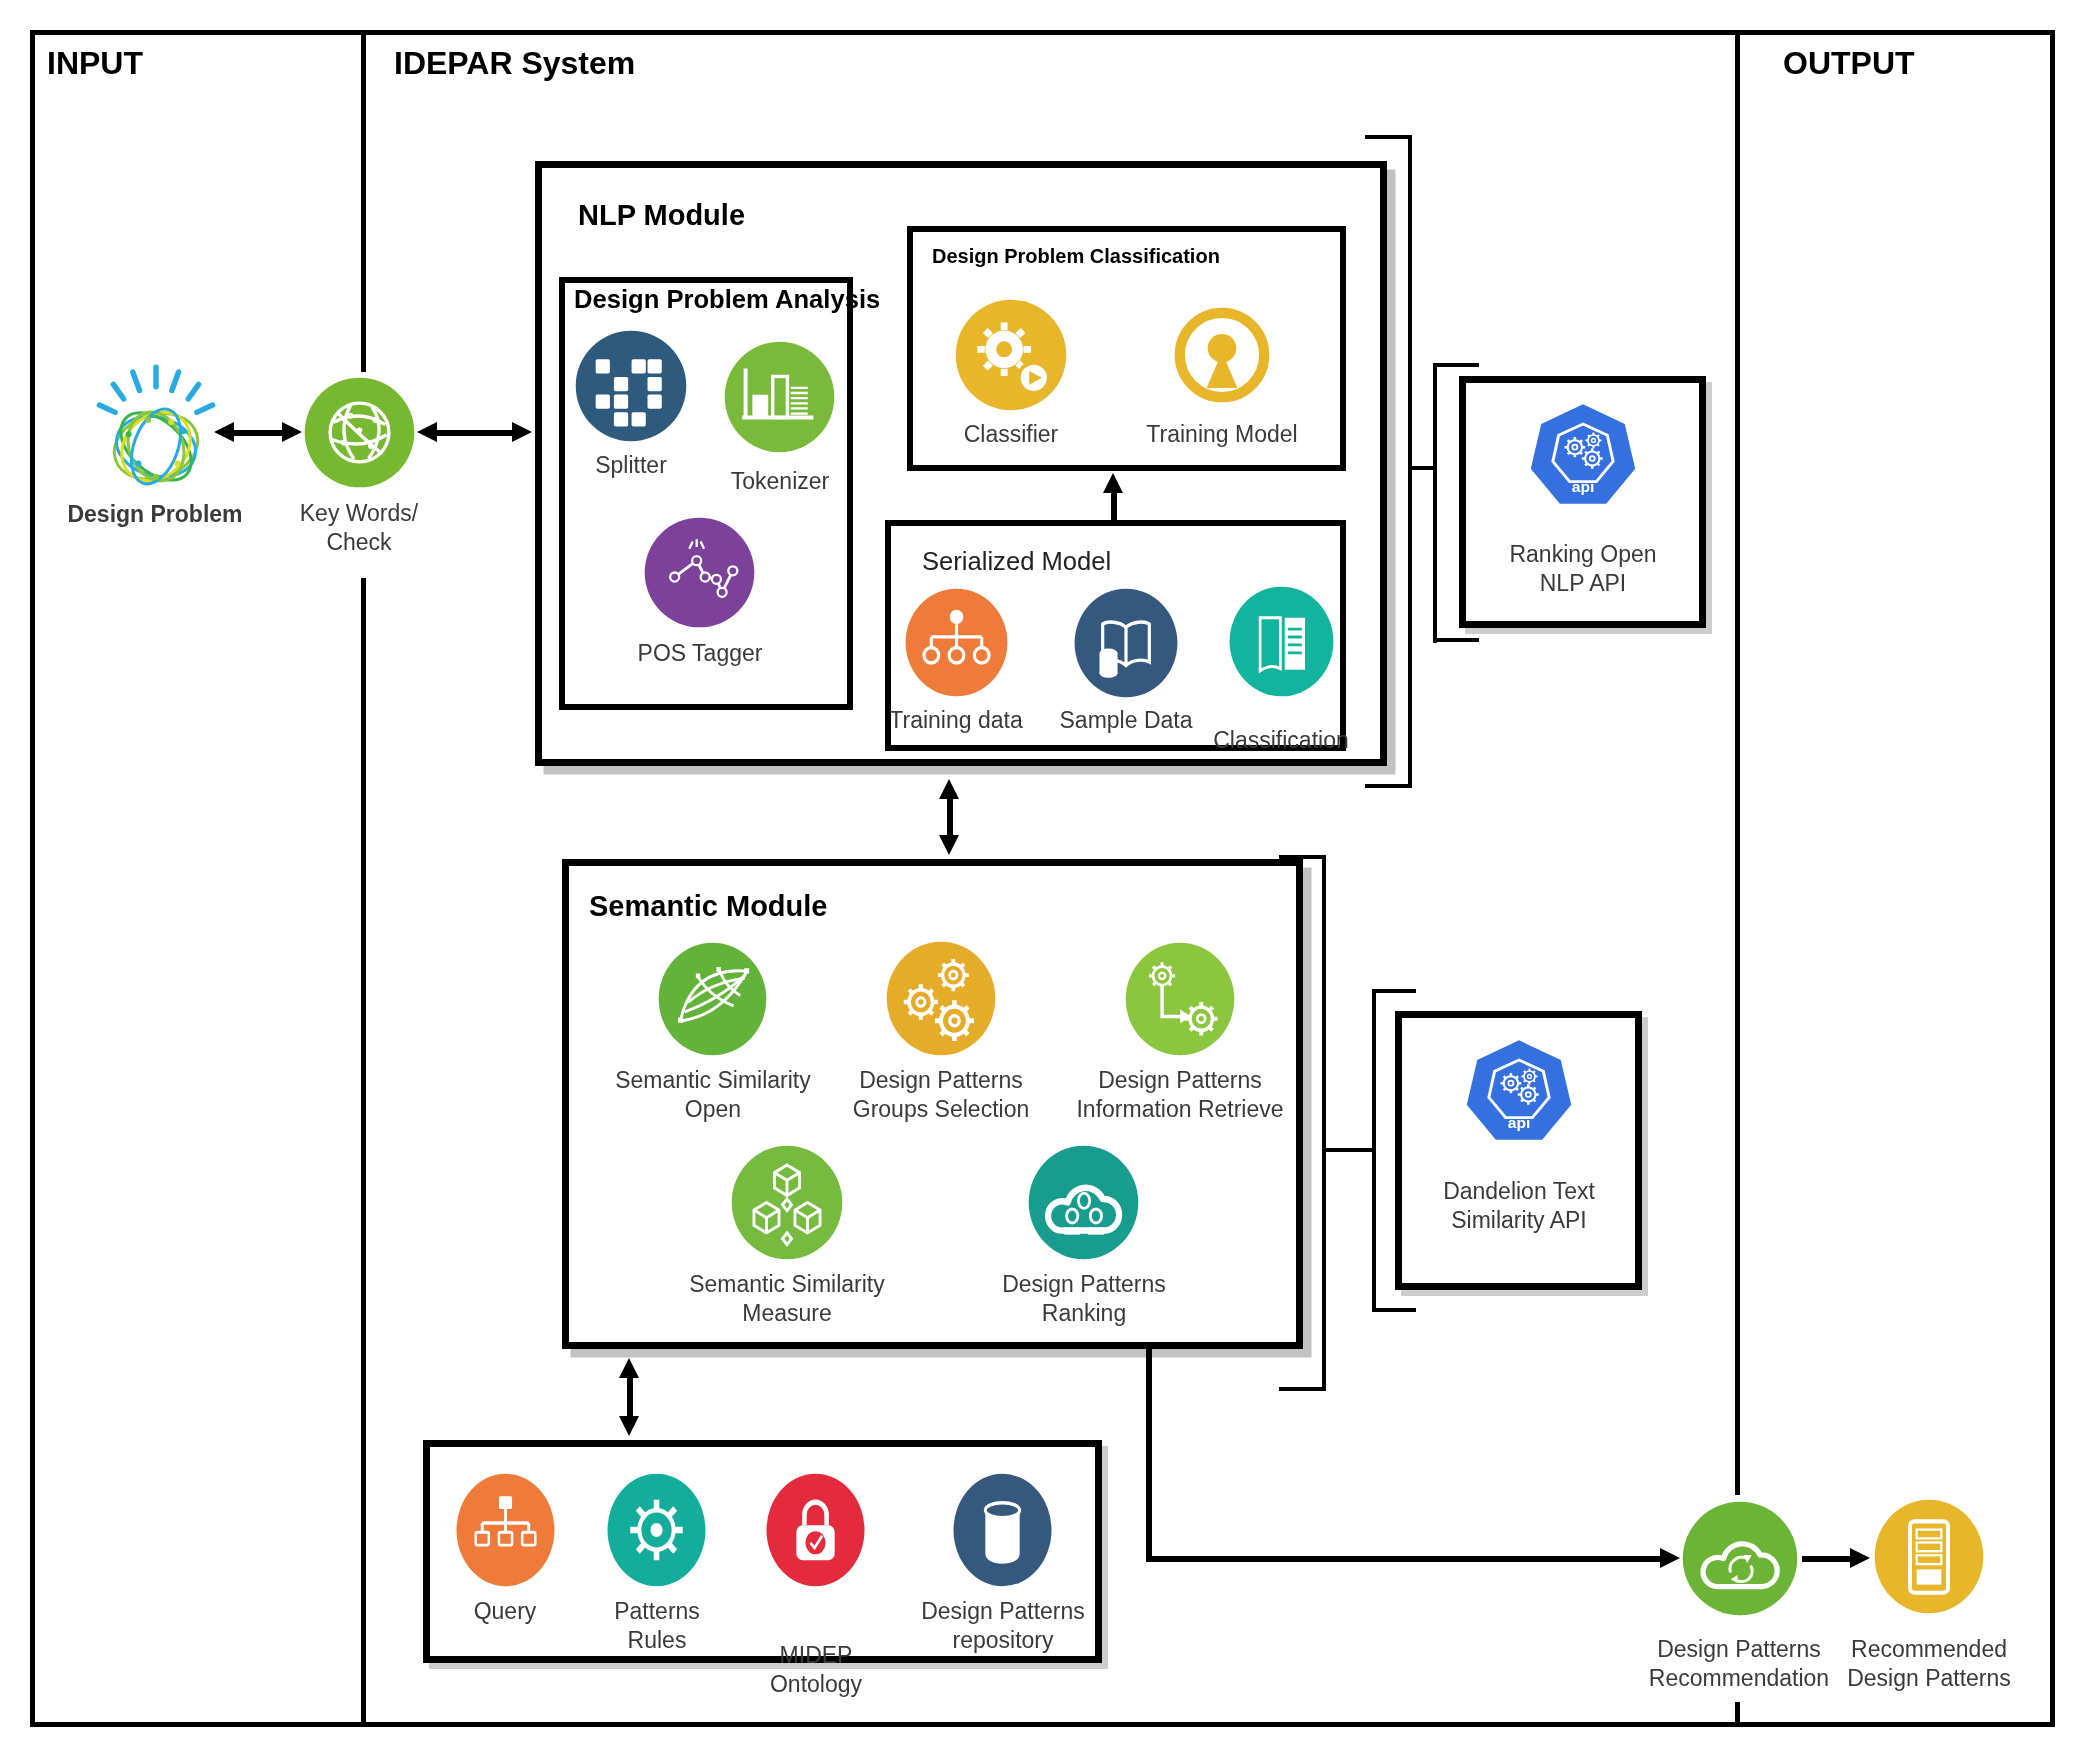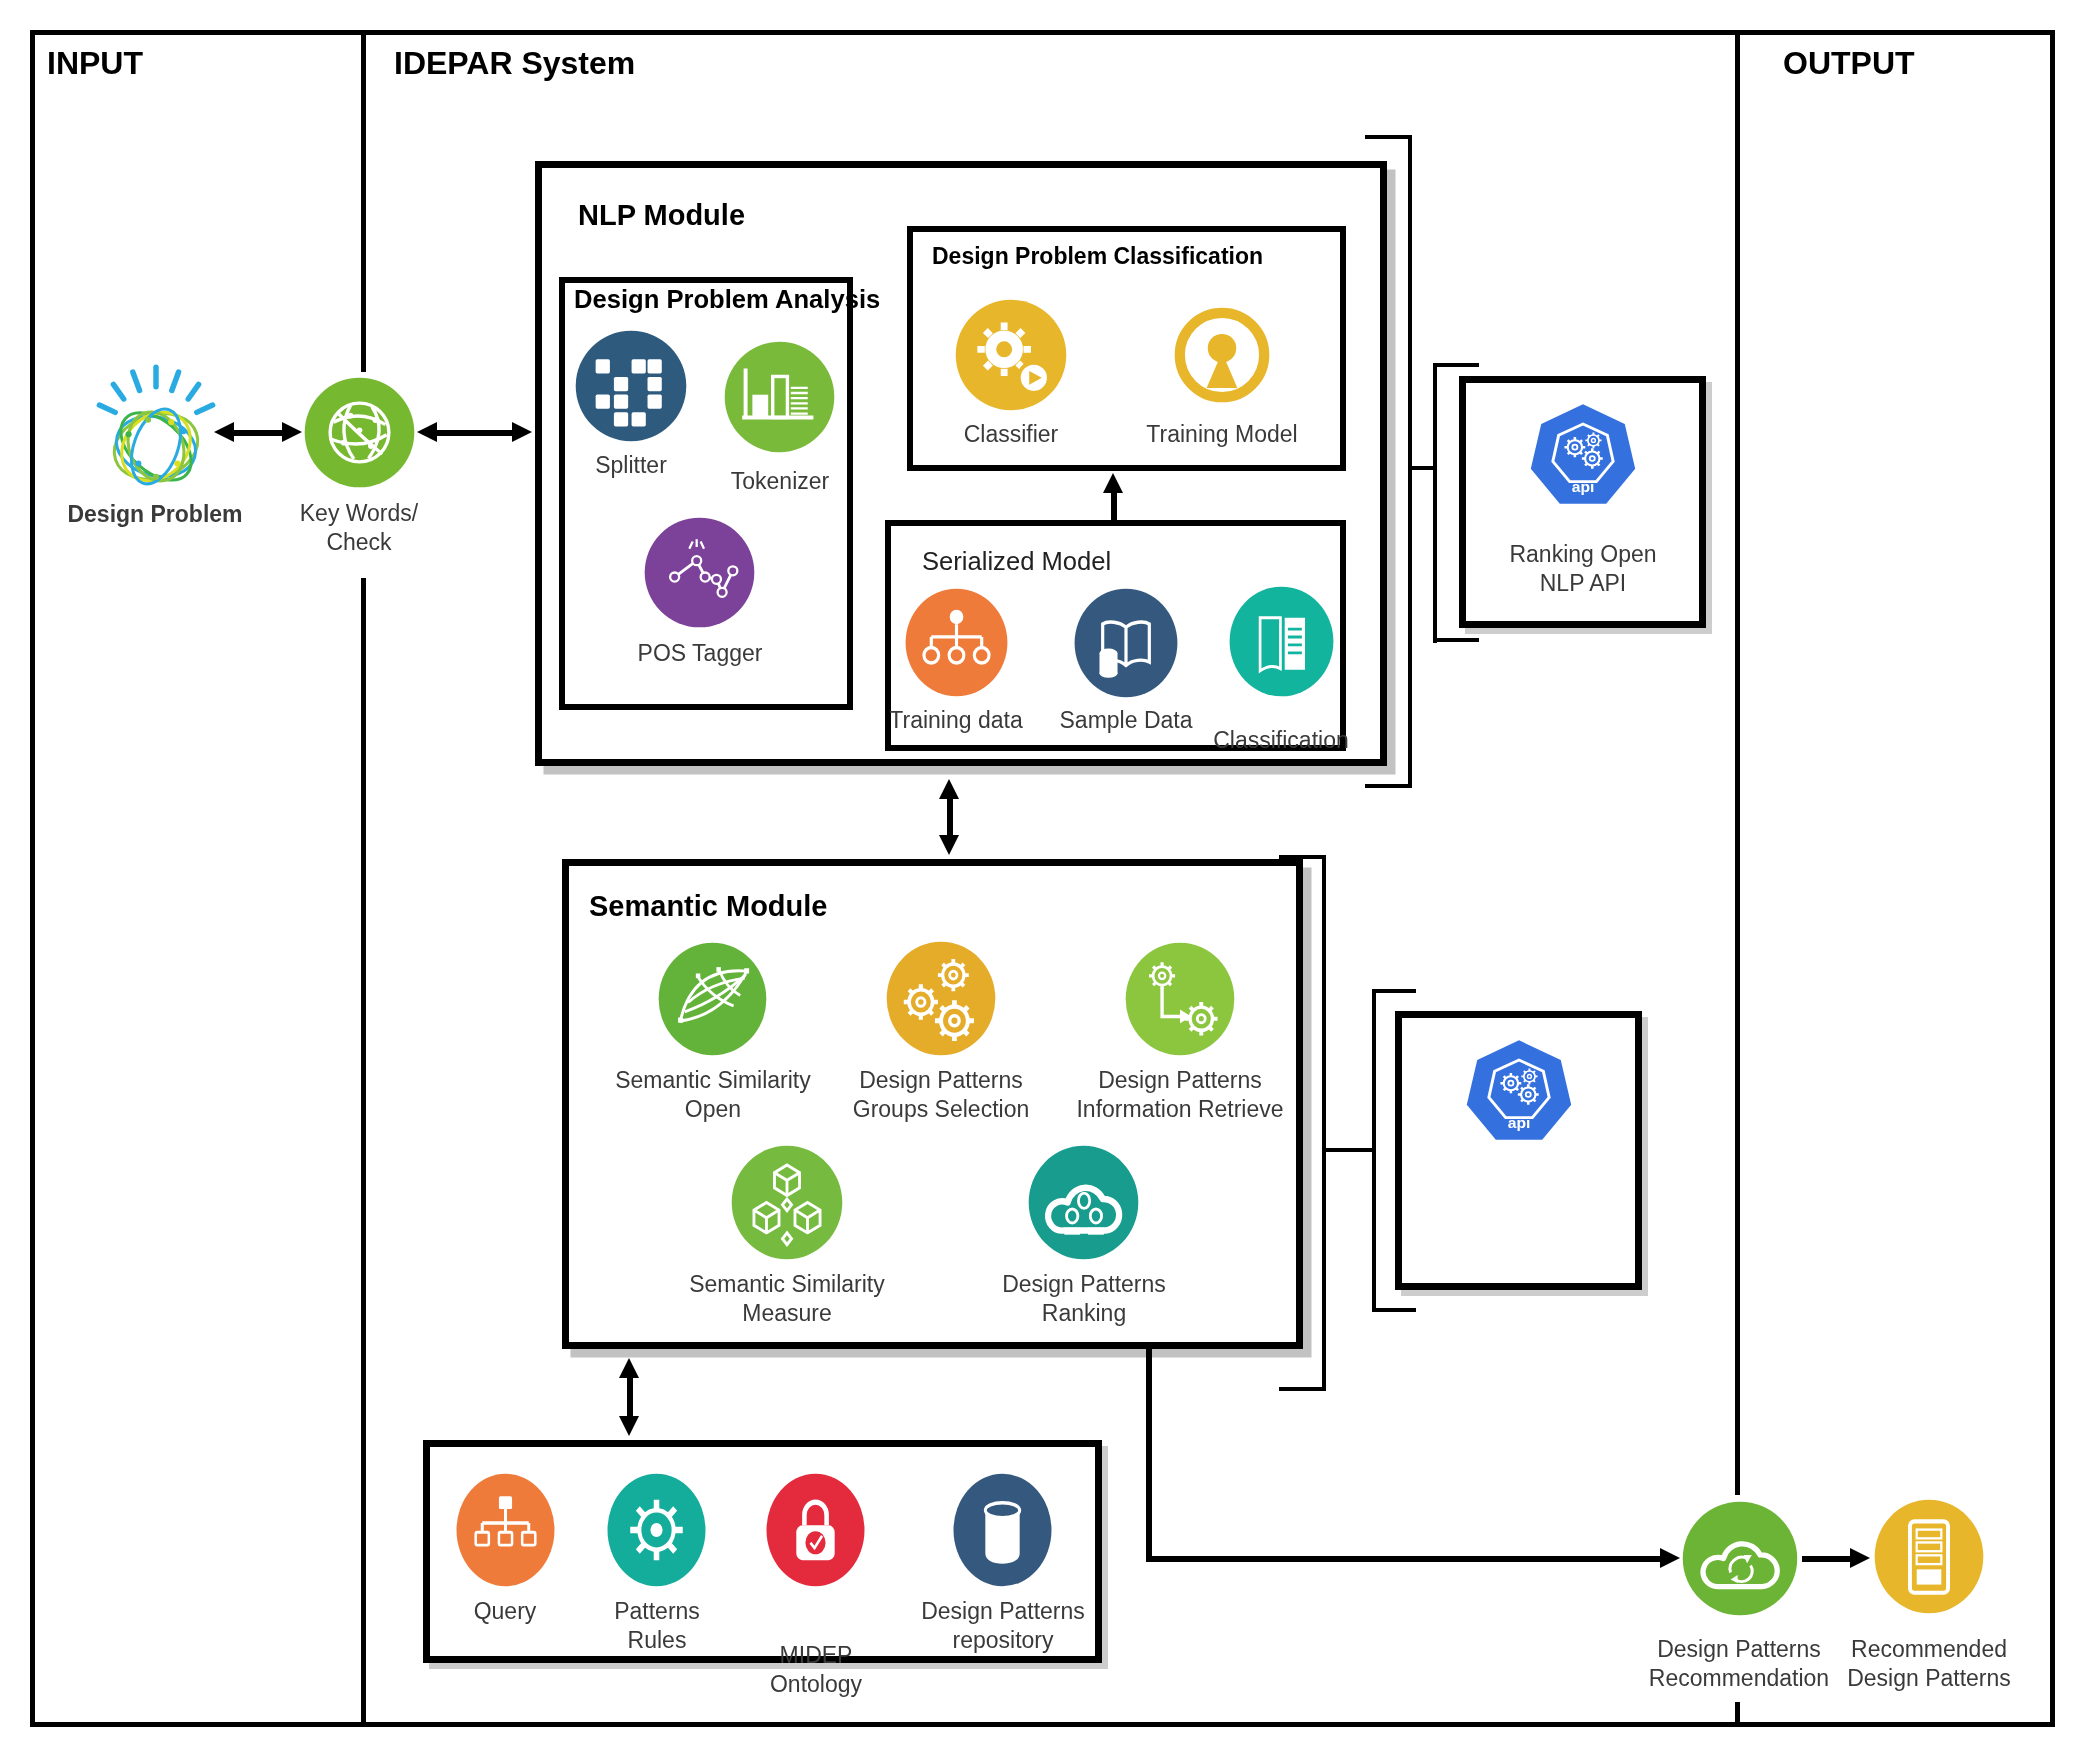--- a/index.html
+++ b/index.html
@@ -7,21 +7,21 @@
           font-family:"Liberation Sans","DejaVu Sans",sans-serif;overflow:hidden;}
   .line{position:absolute;background:#000;}
   .frame{position:absolute;border:5.5px solid #000;background:transparent;}
   .box{position:absolute;background:#fff;border:6px solid #000;box-sizing:border-box;}
   .box.thick{border-width:7.3px;}
   .shadow{box-shadow:8.5px 8.5px 0 #c2c2c2;}
   .shadow-sm{box-shadow:6px 6px 0 #cdcdcd;}
   .title{position:absolute;font-weight:bold;color:#000;white-space:nowrap;}
   .t54{font-size:32px;line-height:33px;}
   .t48{font-size:29px;line-height:30px;}
-  .t44{font-size:23px;line-height:28px;}
+  .t44{font-size:20px;line-height:28px;}
   .t42{font-size:25.6px;line-height:27px;}
   .reg{font-weight:400;color:#222;}
   .lbl{position:absolute;font-size:23px;line-height:29px;color:#3a3a3a;text-align:center;}
   .lbl span{display:block;}
   .icon{position:absolute;}
   .icon svg{width:100%;height:100%;display:block;}
   
   .ah{position:absolute;width:0;height:0;}
   .ah-r{border-top:10.3px solid transparent;border-bottom:10.3px solid transparent;border-left:20.7px solid #000;}
   .ah-l{border-top:10.3px solid transparent;border-bottom:10.3px solid transparent;border-right:20.7px solid #000;}
@@ -439,20 +439,24 @@
           </g>
         <g transform="translate(116,100) scale(0.62)">
             <circle r="20" stroke-width="6"></circle>
             <circle r="7" stroke-width="5"></circle>
             <path stroke-width="7" d="M0,-20V-29 M14,-14L20,-20 M20,0H29 M14,14L20,20 M0,20V29 M-14,14L-20,20 M-20,0H-29 M-14,-14L-20,-20"></path>
           </g>
       </g>
       <text x="100" y="160" text-anchor="middle" font-size="27" font-weight="bold" fill="#fff">api</text>
     </svg>
   </div>
+  <div class="lbl" style="left:1379px;top:1177px;width:280px;">
+    <span>Dandelion Text</span>
+      <span>Similarity API</span>
+  </div>
 
   <div class="ah ah-u" style="left:619px;top:1358px;"></div>
   <div class="line" style="left:627px;top:1375px;width:5.5px;height:44px;"></div>
   <div class="ah ah-d" style="left:619px;top:1416px;"></div>
 
   <div class="box thick shadow-sm" style="left:423px;top:1440px;width:679px;height:223px;"></div>
 
   <div class="icon" style="left:455px;top:1472px;width:101px;height:116px;">
     <svg viewBox="0 0 200 200" preserveAspectRatio="none">
       <ellipse cx="100" cy="100" rx="97" ry="97" fill="#ee7b3a"></ellipse>

